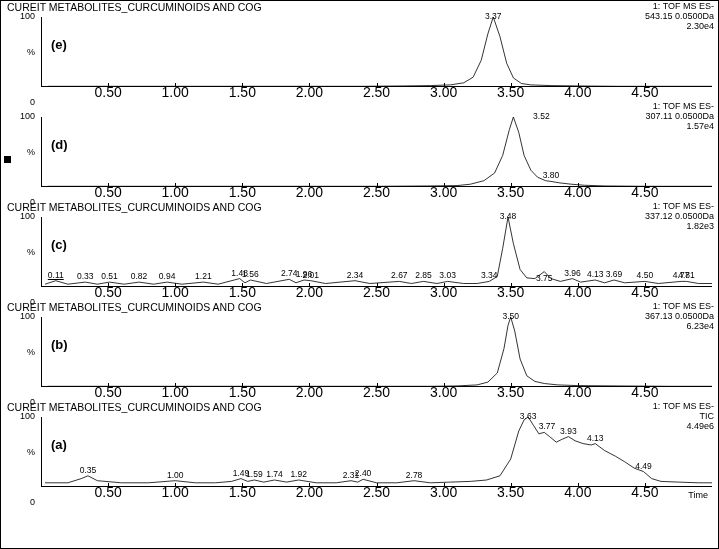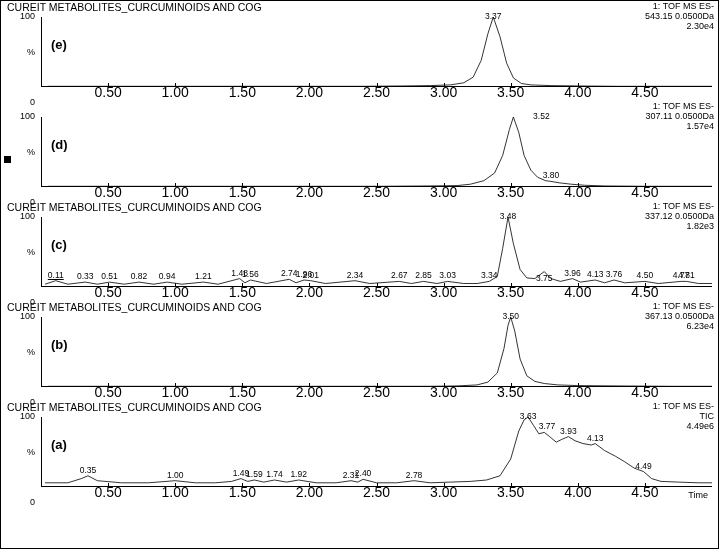--- a/index.html
+++ b/index.html
@@ -147,21 +147,21 @@
             <div class="peaklab" style="left: 40.2%; top: 52.7px;">2.01</div>
             <div class="peaklab" style="left: 46.8%; top: 52.7px;">2.34</div>
             <div class="peaklab" style="left: 53.4%; top: 53.4px;">2.67</div>
             <div class="peaklab" style="left: 57%; top: 53.4px;">2.85</div>
             <div class="peaklab" style="left: 60.6%; top: 53.4px; text-align: right;">3.03</div>
             <div class="peaklab" style="left: 66.8%; top: 53.4px;">3.34</div>
             <div class="peaklab" style="left: 69.6%; top: -6px;">3.48</div>
             <div class="peaklab" style="left: 75%; top: 56px;">3.75</div>
             <div class="peaklab" style="left: 79.2%; top: 50.6px;">3.96</div>
             <div class="peaklab" style="left: 82.6%; top: 52px;">4.13</div>
-            <div class="peaklab" style="left: 85.4%; top: 52px;">3.76</div>
+            <div class="peaklab" style="left: 85.4%; top: 52px;">3.69</div>
             <div class="peaklab" style="left: 90%; top: 53.4px;">4.50</div>
             <div class="peaklab" style="left: 95.4%; top: 53.4px;">4.77</div>
             <div class="peaklab" style="left: 96.2%; top: 53.4px;">4.81</div>
             <div class="tick" style="left: 10%;"></div>
             <div class="ticklab" style="left: 10%; bottom: -13px;">0.50</div>
             <div class="tick" style="left: 20%;"></div>
             <div class="ticklab" style="left: 20%; bottom: -13px;">1.00</div>
             <div class="tick" style="left: 30%;"></div>
             <div class="ticklab" style="left: 30%; bottom: -13px;">1.50</div>
             <div class="tick" style="left: 40%;"></div>

